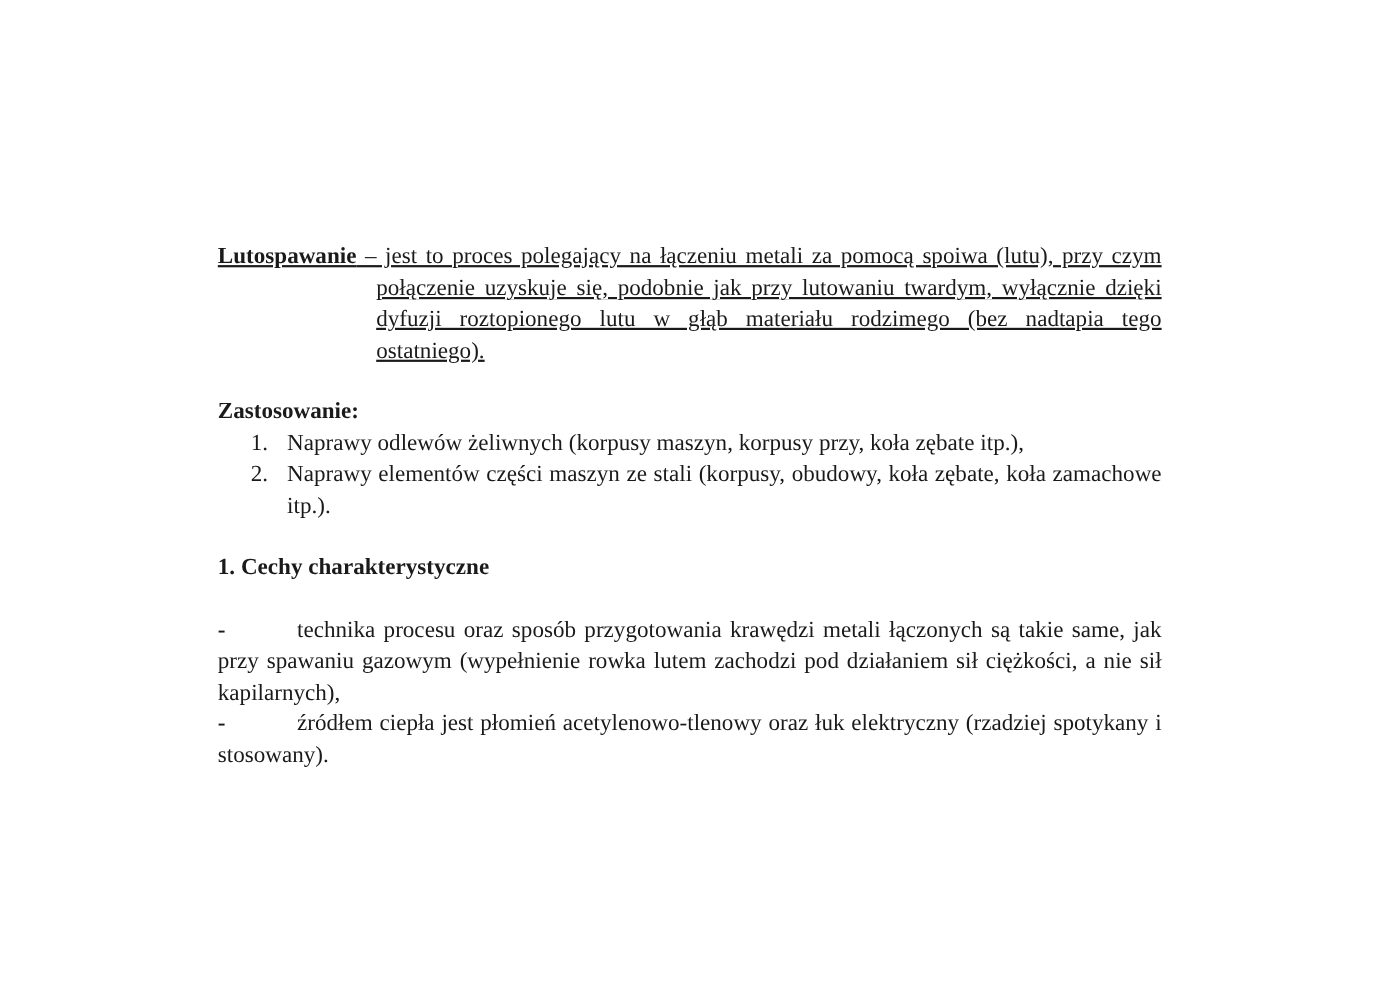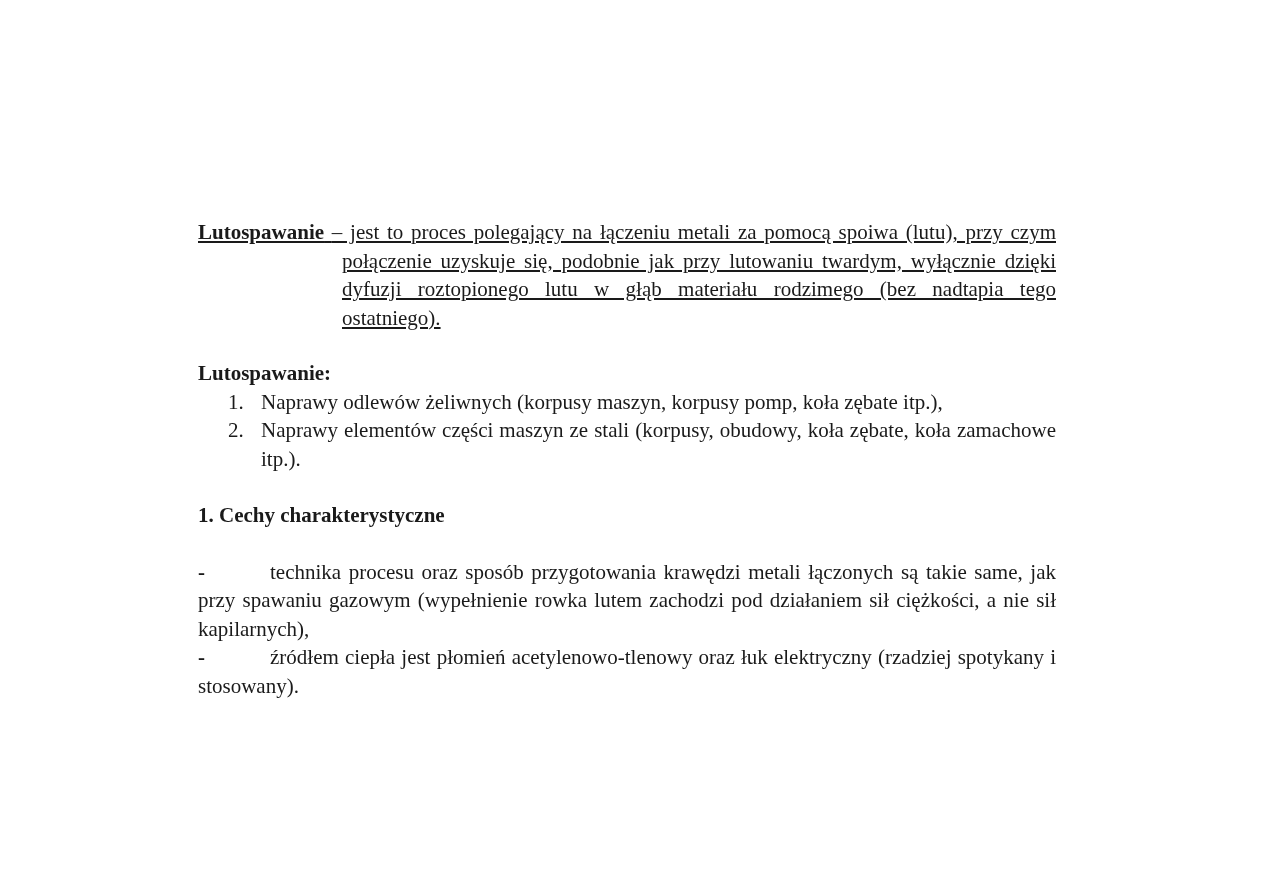--- a/index.html
+++ b/index.html
@@ -79,25 +79,25 @@
 <body>
 
 <div class="page">
 
   <p class="definition justify">
     <span class="term">Lutospawanie</span>
     <span>– jest to proces polegający na łączeniu metali za pomocą spoiwa (lutu), przy czym połączenie uzyskuje się, podobnie jak przy lutowaniu twardym, wyłącznie dzięki dyfuzji roztopionego lutu w głąb materiału rodzimego (bez nadtapia tego ostatniego).</span>
   </p>
 
   <div class="usage">
-    <p class="section-head">Lutospawanie:</p>
+    <p class="section-head">Zastosowanie:</p>
     <ol class="usage-list">
       <li class="justify">
         <span class="num">1.</span>
-        <span>Naprawy odlewów żeliwnych (korpusy maszyn, korpusy pomp, koła zębate itp.),</span>
+        <span>Naprawy odlewów żeliwnych (korpusy maszyn, korpusy przy, koła zębate itp.),</span>
       </li>
       <li class="justify">
         <span class="num">2.</span>
         <span>Naprawy elementów części maszyn ze stali (korpusy, obudowy, koła zębate, koła zamachowe itp.).</span>
       </li>
     </ol>
   </div>
 
   <div class="features">
     <p class="section-head features-title">1. Cechy charakterystyczne</p>

